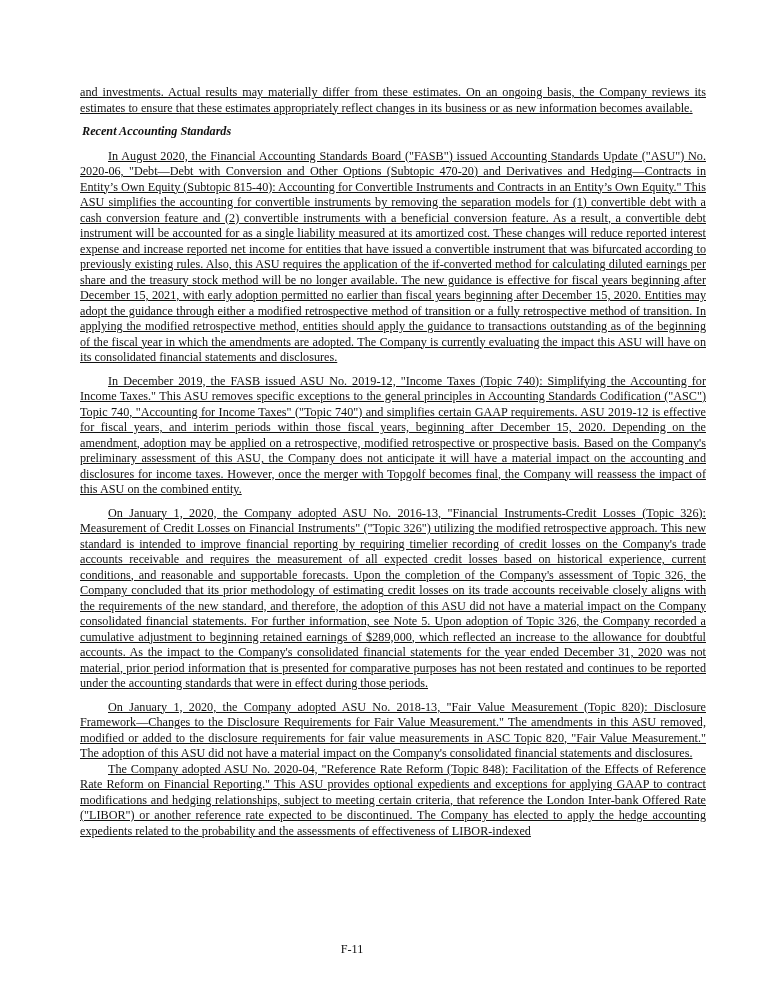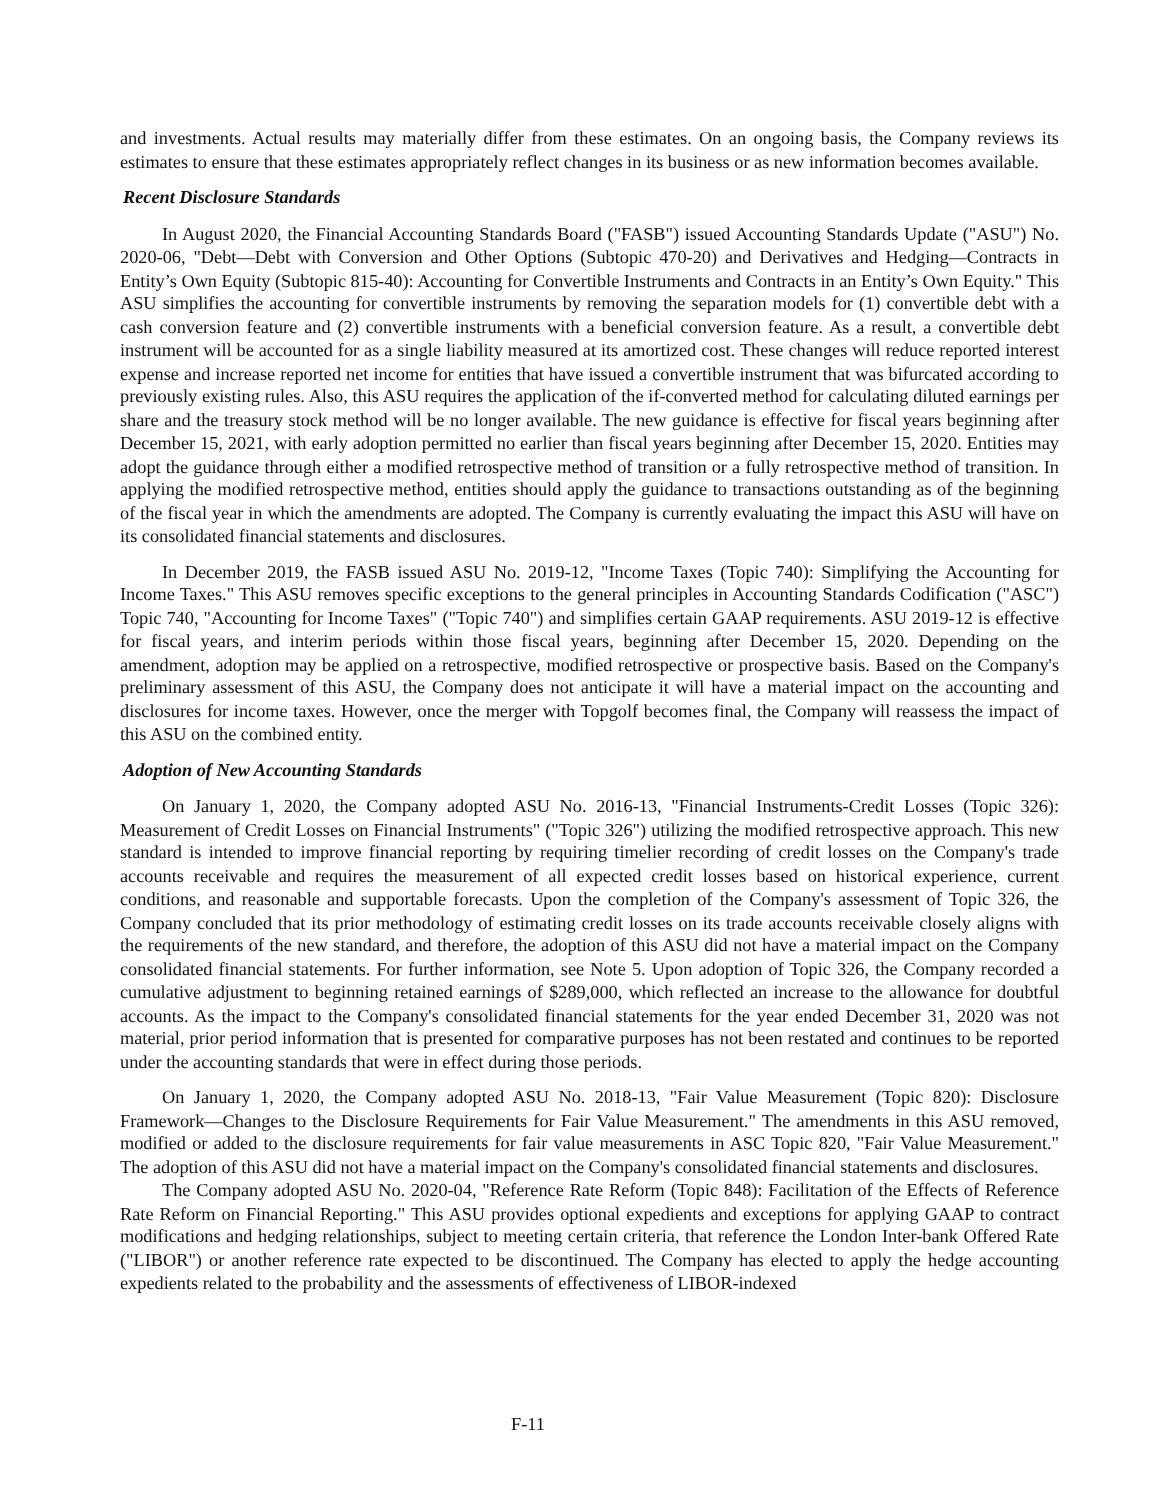--- a/index.html
+++ b/index.html
@@ -6,43 +6,42 @@
   body {
     width: 768px; height: 1000px; position: relative; overflow: hidden;
     font-family: "Liberation Serif", "DejaVu Serif", serif;
     color: #111111;
   }
   .page {
     position: absolute; left: 80px; top: 85px; width: 626px;
     font-size: 12.2px; line-height: 15.5px;
     text-align: justify;
   }
-  .page p { margin: 0 0 8px 0; }
+  .page p { margin: 0 0 8px 0; text-decoration: underline; }
   .page p.indent { text-indent: 28px; }
   .page p.tight { margin-bottom: 0; }
   .page h3 {
     margin: 0 0 9px 0; padding-left: 0;
     font-size: 12.2px; font-weight: bold; font-style: italic;
     line-height: 15.5px; text-indent: 0;
   }
   .page h3.first { margin-left: 2px; }
   .footer {
     position: absolute; left: 0; width: 704px; top: 942px;
     text-align: center; font-size: 12.2px;
   }
 </style>
 </head>
 <body>
 
 <div class="page">
   <p>and investments. Actual results may materially differ from these estimates. On an ongoing basis, the Company reviews its estimates to ensure that these estimates appropriately reflect changes in its business or as new information becomes available.</p>
 
-  <h3 class="first">Recent Disclosure Standards</h3>
+  <h3 class="first">Recent Accounting Standards</h3>
   <p class="indent">In August 2020, the Financial Accounting Standards Board ("FASB") issued Accounting Standards Update ("ASU") No. 2020-06, "Debt—Debt with Conversion and Other Options (Subtopic 470-20) and Derivatives and Hedging—Contracts in Entity’s Own Equity (Subtopic 815-40): Accounting for Convertible Instruments and Contracts in an Entity’s Own Equity."  This ASU simplifies the accounting for convertible instruments by removing the separation models for (1) convertible debt with a cash conversion feature and (2) convertible instruments with a beneficial conversion feature. As a result, a convertible debt instrument will be accounted for as a single liability measured at its amortized cost. These changes will reduce reported interest expense and increase reported net income for entities that have issued a convertible instrument that was bifurcated according to previously existing rules. Also, this ASU requires the application of the if-converted method for calculating diluted earnings per share and the treasury stock method will be no longer available. The new guidance is effective for fiscal years beginning after December 15, 2021, with early adoption permitted no earlier than fiscal years beginning after December 15, 2020. Entities may adopt the guidance through either a modified retrospective method of transition or a fully retrospective method of transition. In applying the modified retrospective method, entities should apply the guidance to transactions outstanding as of the beginning of the fiscal year in which the amendments are adopted. The Company is currently evaluating the impact this ASU will have on its consolidated financial statements and disclosures.</p>
   <p class="indent">In December 2019, the FASB issued ASU No. 2019-12, "Income Taxes (Topic 740): Simplifying the Accounting for Income Taxes." This ASU removes specific exceptions to the general principles in Accounting Standards Codification ("ASC") Topic 740, "Accounting for Income Taxes" ("Topic 740") and simplifies certain GAAP requirements. ASU 2019-12 is effective for fiscal years, and interim periods within those fiscal years, beginning after December 15, 2020. Depending on the amendment, adoption may be applied on a retrospective, modified retrospective or prospective basis. Based on the Company's preliminary assessment of this ASU, the Company does not anticipate it will have a material impact on the accounting and disclosures for income taxes. However, once the merger with Topgolf becomes final, the Company will reassess the impact of this ASU on the combined entity.</p>
 
-  <h3 class="first">Adoption of New Accounting Standards</h3>
   <p class="indent">On January 1, 2020, the Company adopted ASU No. 2016-13, "Financial Instruments-Credit Losses (Topic 326): Measurement of Credit Losses on Financial Instruments" ("Topic 326") utilizing the modified retrospective approach. This new standard is intended to improve financial reporting by requiring timelier recording of credit losses on the Company's trade accounts receivable and requires the measurement of all expected credit losses based on historical experience, current conditions, and reasonable and supportable forecasts. Upon the completion of the Company's assessment of Topic 326, the Company concluded that its prior methodology of estimating credit losses on its trade accounts receivable closely aligns with the requirements of the new standard, and therefore, the adoption of this ASU did not have a material impact on the Company consolidated financial statements. For further information, see Note 5. Upon adoption of Topic 326, the Company recorded a cumulative adjustment to beginning retained earnings of $289,000, which reflected an increase to the allowance for doubtful accounts. As the impact to the Company's consolidated financial statements for the year ended December 31, 2020 was not material, prior period information that is presented for comparative purposes has not been restated and continues to be reported under the accounting standards that were in effect during those periods.</p>
   <p class="indent tight">On January 1, 2020, the Company adopted ASU No. 2018-13, "Fair Value Measurement (Topic 820): Disclosure Framework—Changes to the Disclosure Requirements for Fair Value Measurement." The amendments in this ASU removed, modified or added to the disclosure requirements for fair value measurements in ASC Topic 820, "Fair Value Measurement." The adoption of this ASU did not have a material impact on the Company's consolidated financial statements and disclosures.</p>
   <p class="indent">The Company adopted ASU No. 2020-04, "Reference Rate Reform (Topic 848): Facilitation of the Effects of Reference Rate Reform on Financial Reporting." This ASU provides optional expedients and exceptions for applying GAAP to contract modifications and hedging relationships, subject to meeting certain criteria, that reference the London Inter-bank Offered Rate ("LIBOR") or another reference rate expected to be discontinued. The Company has elected to apply the hedge accounting expedients related to the probability and the assessments of effectiveness of LIBOR-indexed</p>
 </div>
 
 <div class="footer">F-11</div>
 
 </body></html>

